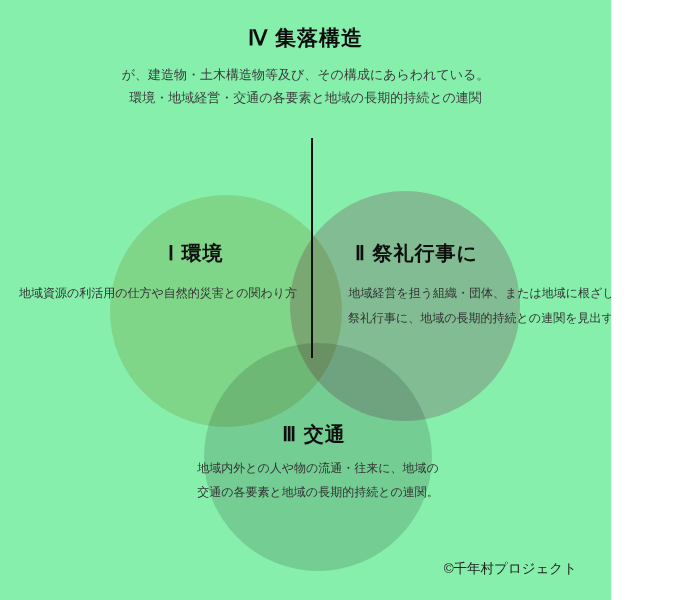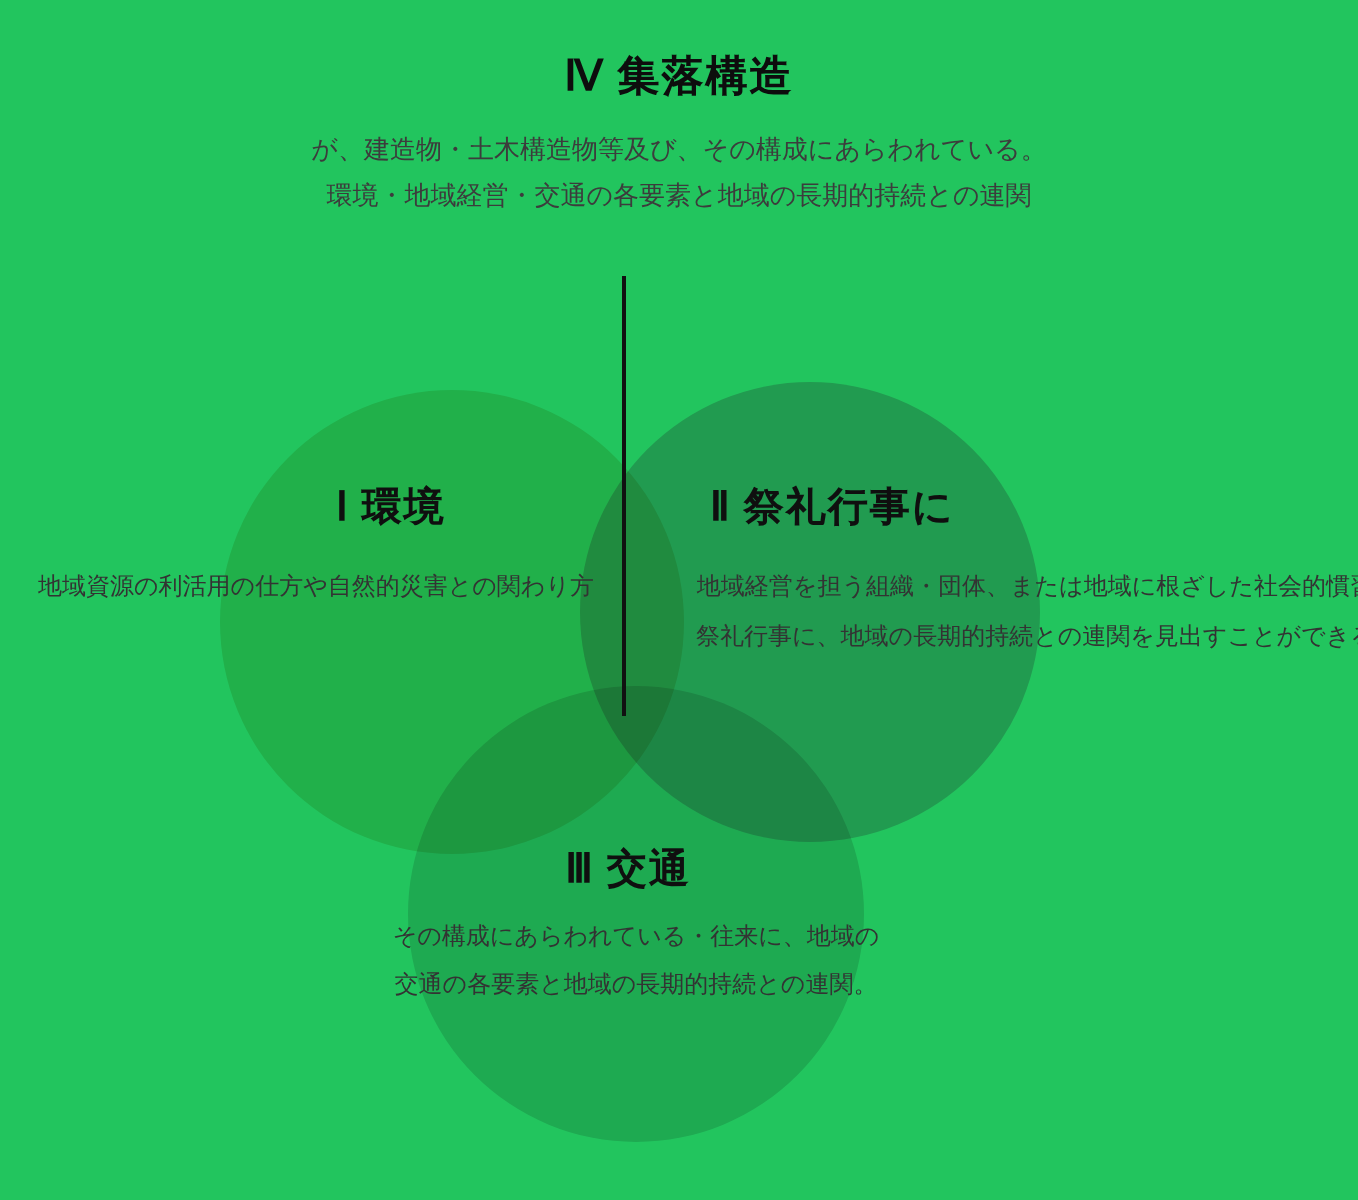--- a/index.html
+++ b/index.html
@@ -1,22 +1,22 @@
 <!DOCTYPE html>
 <html><head>
 <meta charset="utf-8">
 <style>
   html, body { margin: 0; padding: 0; background: #ffffff; }
   .stage {
     position: relative;
-    width: 679px;
+    width: 611px;
     height: 600px;
-    background: #22c55e;
+    background: #86efac;
     overflow: hidden;
-    font-family: Liberation Serif, serif;
+    font-family: Liberation Sans, sans-serif;
     isolation: isolate;
   }
 
   
   .title {
     position: absolute;
     top: 24px; left: 0;
     width: 100%;
     margin: 0;
     text-align: center;
@@ -118,18 +118,19 @@
   </div>
 
   <h2 class="label-h h-mgmt">Ⅱ 祭礼行事に</h2>
   <div class="label-b b-mgmt">
     <div>地域経営を担う組織・団体、または地域に根ざした社会的慣習・</div>
     <div>祭礼行事に、地域の長期的持続との連関を見出すことができる。</div>
   </div>
 
   <h2 class="label-h h-trans">Ⅲ 交通</h2>
   <div class="label-b b-trans">
-    <div>その構成にあらわれている・往来に、地域の</div>
+    <div>地域内外との人や物の流通・往来に、地域の</div>
     <div>交通の各要素と地域の長期的持続との連関。</div>
   </div>
 
+  <div class="credit">©千年村プロジェクト</div>
 
 </div>
 
 </body></html>

